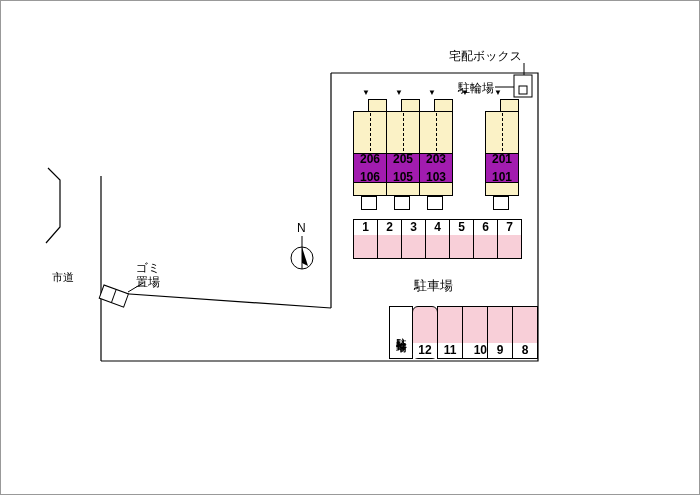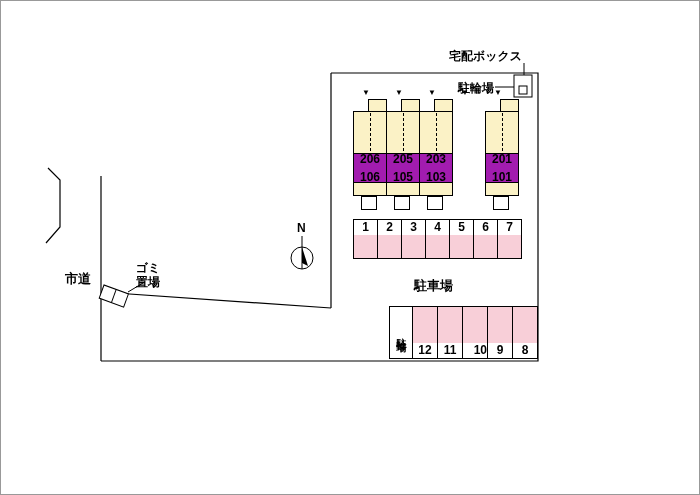--- a/index.html
+++ b/index.html
@@ -4,21 +4,21 @@
 <style>
   * { box-sizing: border-box; }
   body { margin: 0; background: #fff; }
   .canvas {
     position: relative; width: 700px; height: 495px;
     background: #ffffff; border: 1px solid #999;
     font-family: "Liberation Sans", "DejaVu Sans", sans-serif;
     color: #000; overflow: hidden;
   }
   .svg-layer { position: absolute; left: 0; top: 0; }
-  .lbl { position: absolute; font-weight: bold; font-size: 12px; line-height: 1.2; white-space: nowrap; }
+  .lbl { position: absolute; font-weight: normal; font-size: 12px; line-height: 1.2; white-space: nowrap; }
   
   .unit { position: absolute; top: 98px; width: 34px; height: 115px; }
   .unit .topext { position: absolute; left: 45%; right: 0; top: 0; height: 13px;
     background: #FBF2C6; border: 1px solid #000; }
   .unit .body { position: absolute; left: 0; right: 0; top: 12px; height: 85px;
     background: #FBF2C6; border: 1px solid #000; }
   .unit .dash { position: absolute; left: 50%; top: 14px; height: 38px; border-left: 1px dashed #000; }
   .unit .nums { position: absolute; left: 0; right: 0; top: 54px; height: 30px;
     background: #a21caf; border: 1px solid #000; display: flex; flex-direction: column;
     align-items: center; justify-content: center; font-size: 12px; font-weight: bold; line-height: 1.5; }
@@ -69,21 +69,21 @@
     <line x1="494" y1="86" x2="513" y2="86" stroke="#000" stroke-width="1"></line>
     <g>
       <rect x="513" y="74" width="18" height="22" fill="#fff" stroke="#000" stroke-width="1"></rect>
       <rect x="518" y="85" width="8" height="8" fill="#fff" stroke="#000" stroke-width="1"></rect>
     </g>
   </svg>
 
   <div class="lbl" style="left:448px; top:48px;">宅配ボックス</div>
   <div class="lbl" style="left:457px; top:80px;">駐輪場</div>
   <div class="lbl" style="left:405px; top:277px; font-size:13px;padding-left:8px;">駐車場</div>
-  <div class="lbl" style="left:64px; top:270px; font-size:13px;text-align:right;">市道</div>
+  <div class="lbl" style="left:51px; top:270px; font-size:11px;text-align:right;">市道</div>
   <div class="lbl gomi" style="left:130px; top:260px;">
     <span>ゴミ</span><br>
     <span>置場</span>
   </div>
   <div class="lbl" style="left:296px; top:220px;">N</div>
 
   <div class="tri" style="left:361px;">▼</div>
   <div class="tri" style="left:394px;">▼</div>
   <div class="tri" style="left:427px;">▼</div>
   <div class="tri" style="left:460px;">▼</div>
@@ -149,21 +149,21 @@
     <div class="num">6</div>
     </div>
   <div class="stall s1" style="left:496px;">
     <div class="num">7</div>
     </div>
 
   <div class="bikebox">
     <span>駐輪場</span>
   </div>
 
-  <div class="stall s2" style="left:411px;">
+  <div class="stall s2" style="left:411px;border-radius:6px;">
     <div class="num">12</div>
     </div>
   <div class="stall s2" style="left:436px;padding-left:16px;">
     <div class="num">11</div>
     </div>
   <div class="stall s2" style="left:461px;text-align:right;">
     <div class="num">10</div>
     </div>
   <div class="stall s2" style="left:486px;">
     <div class="num">9</div>

